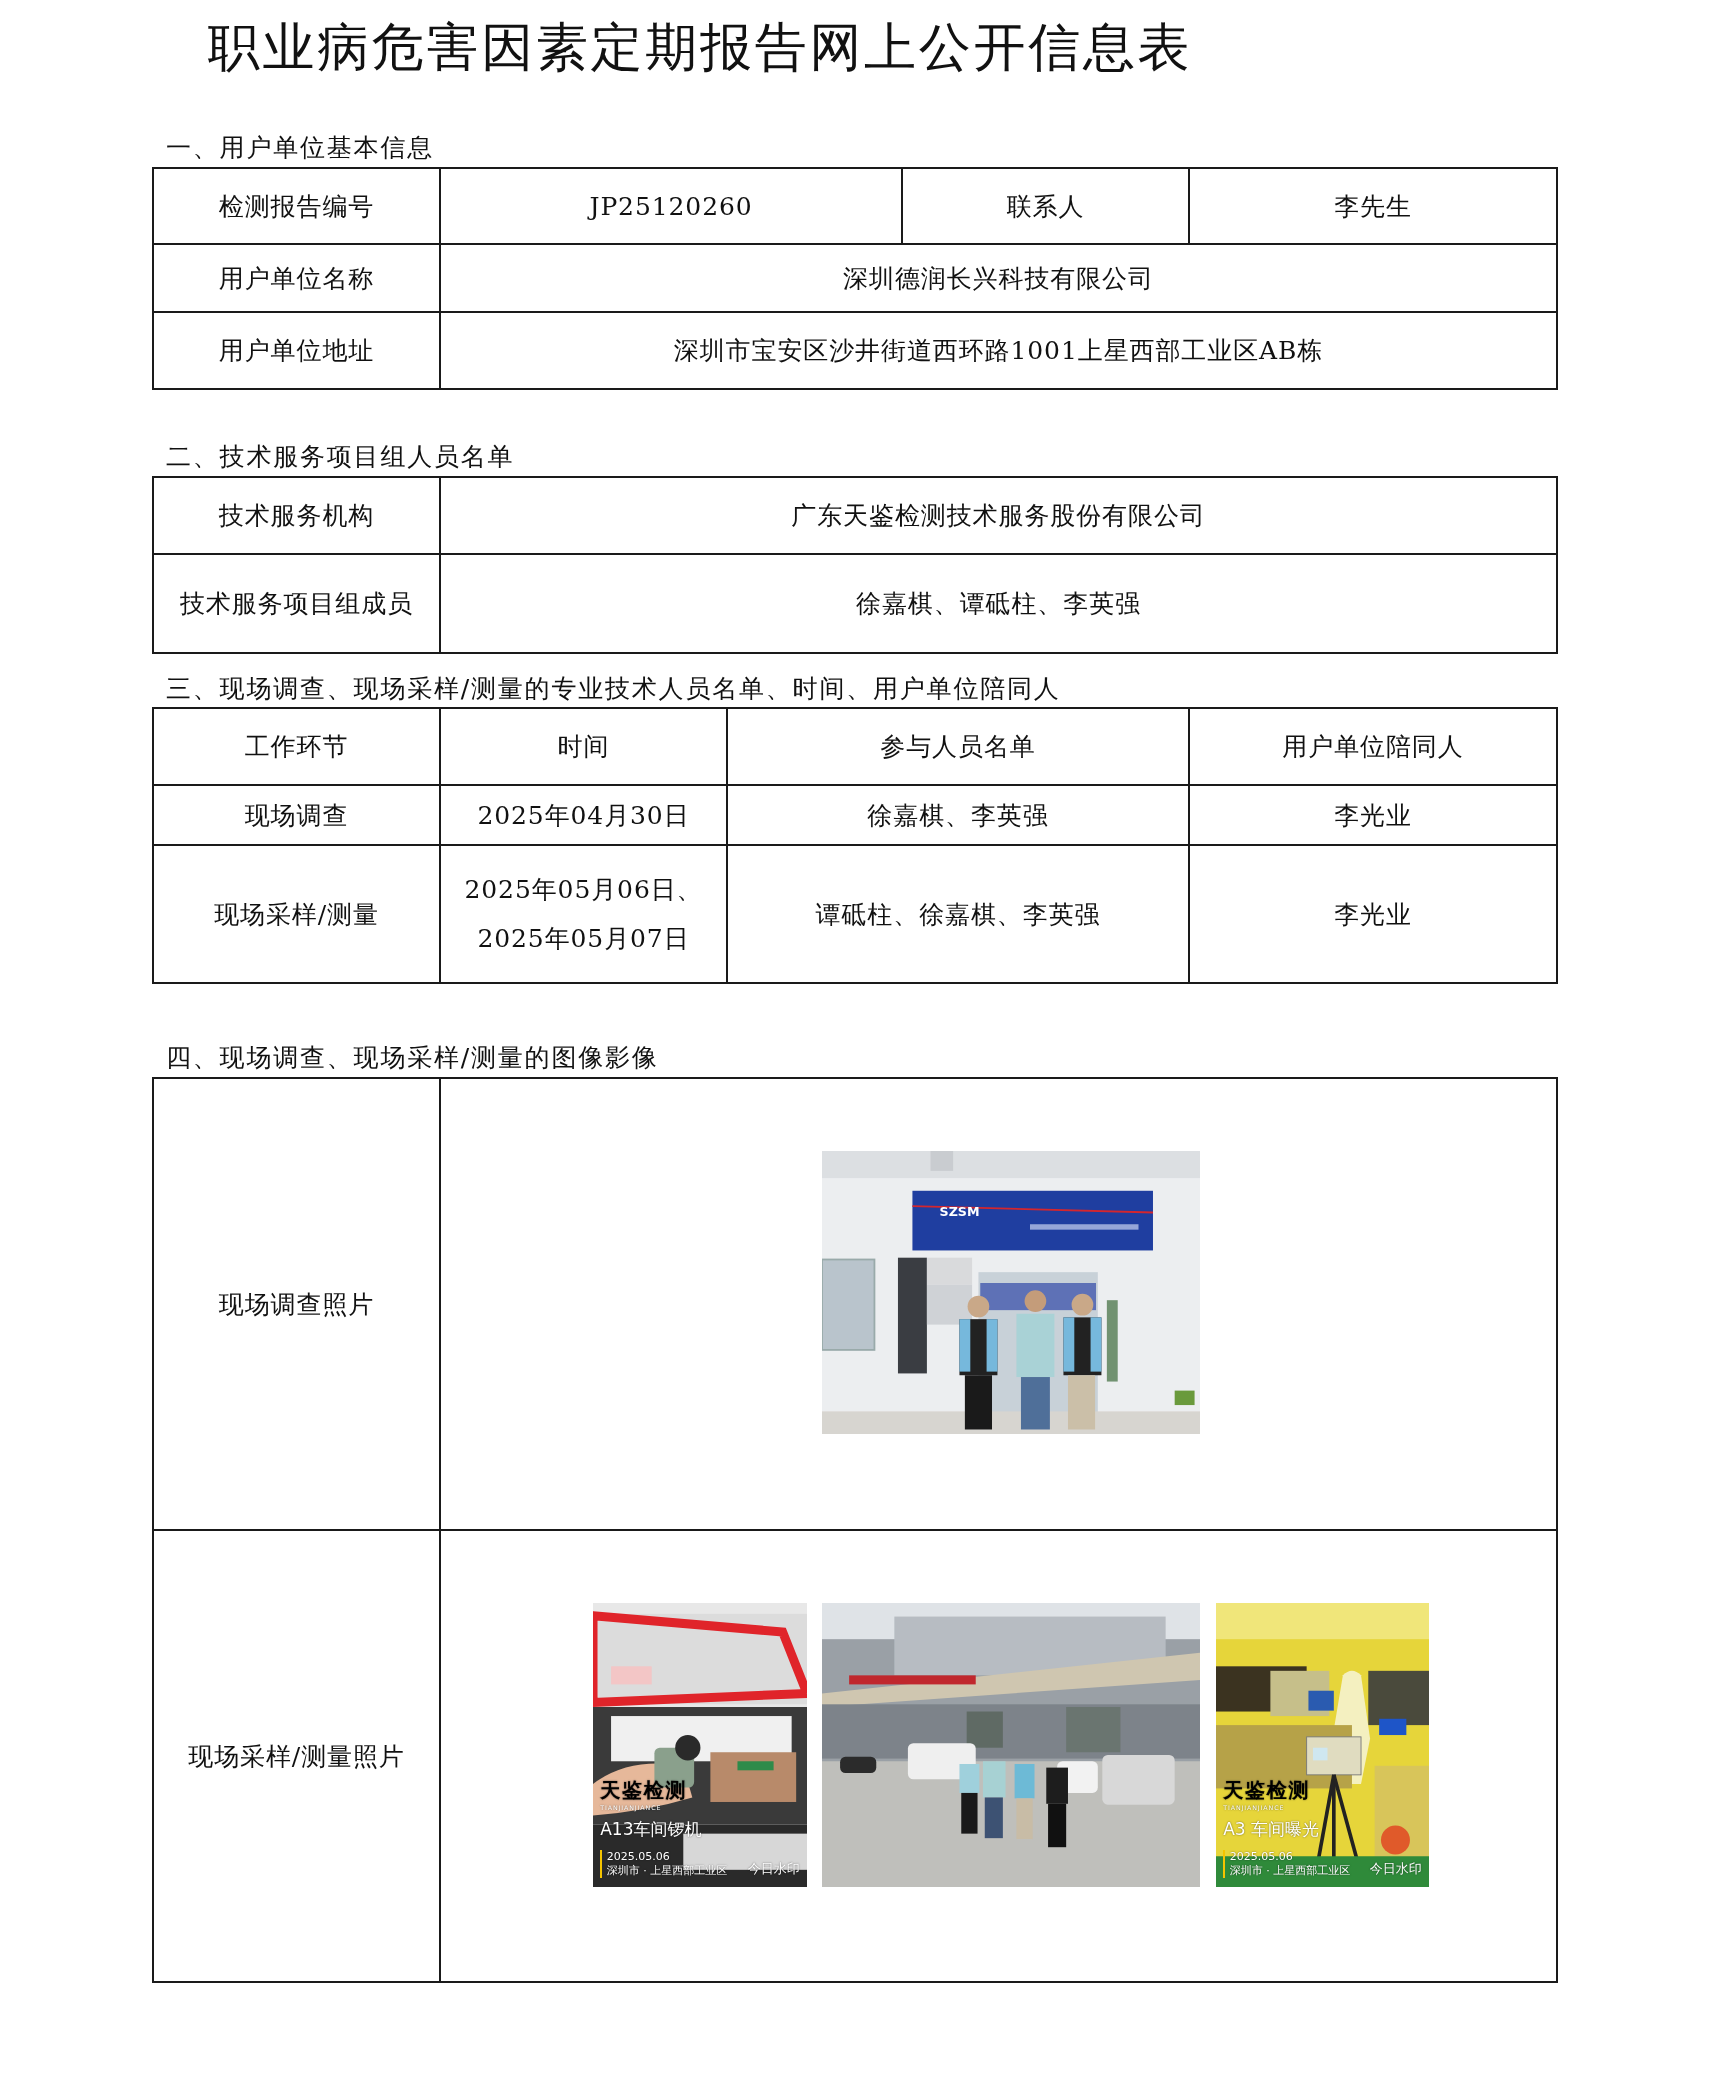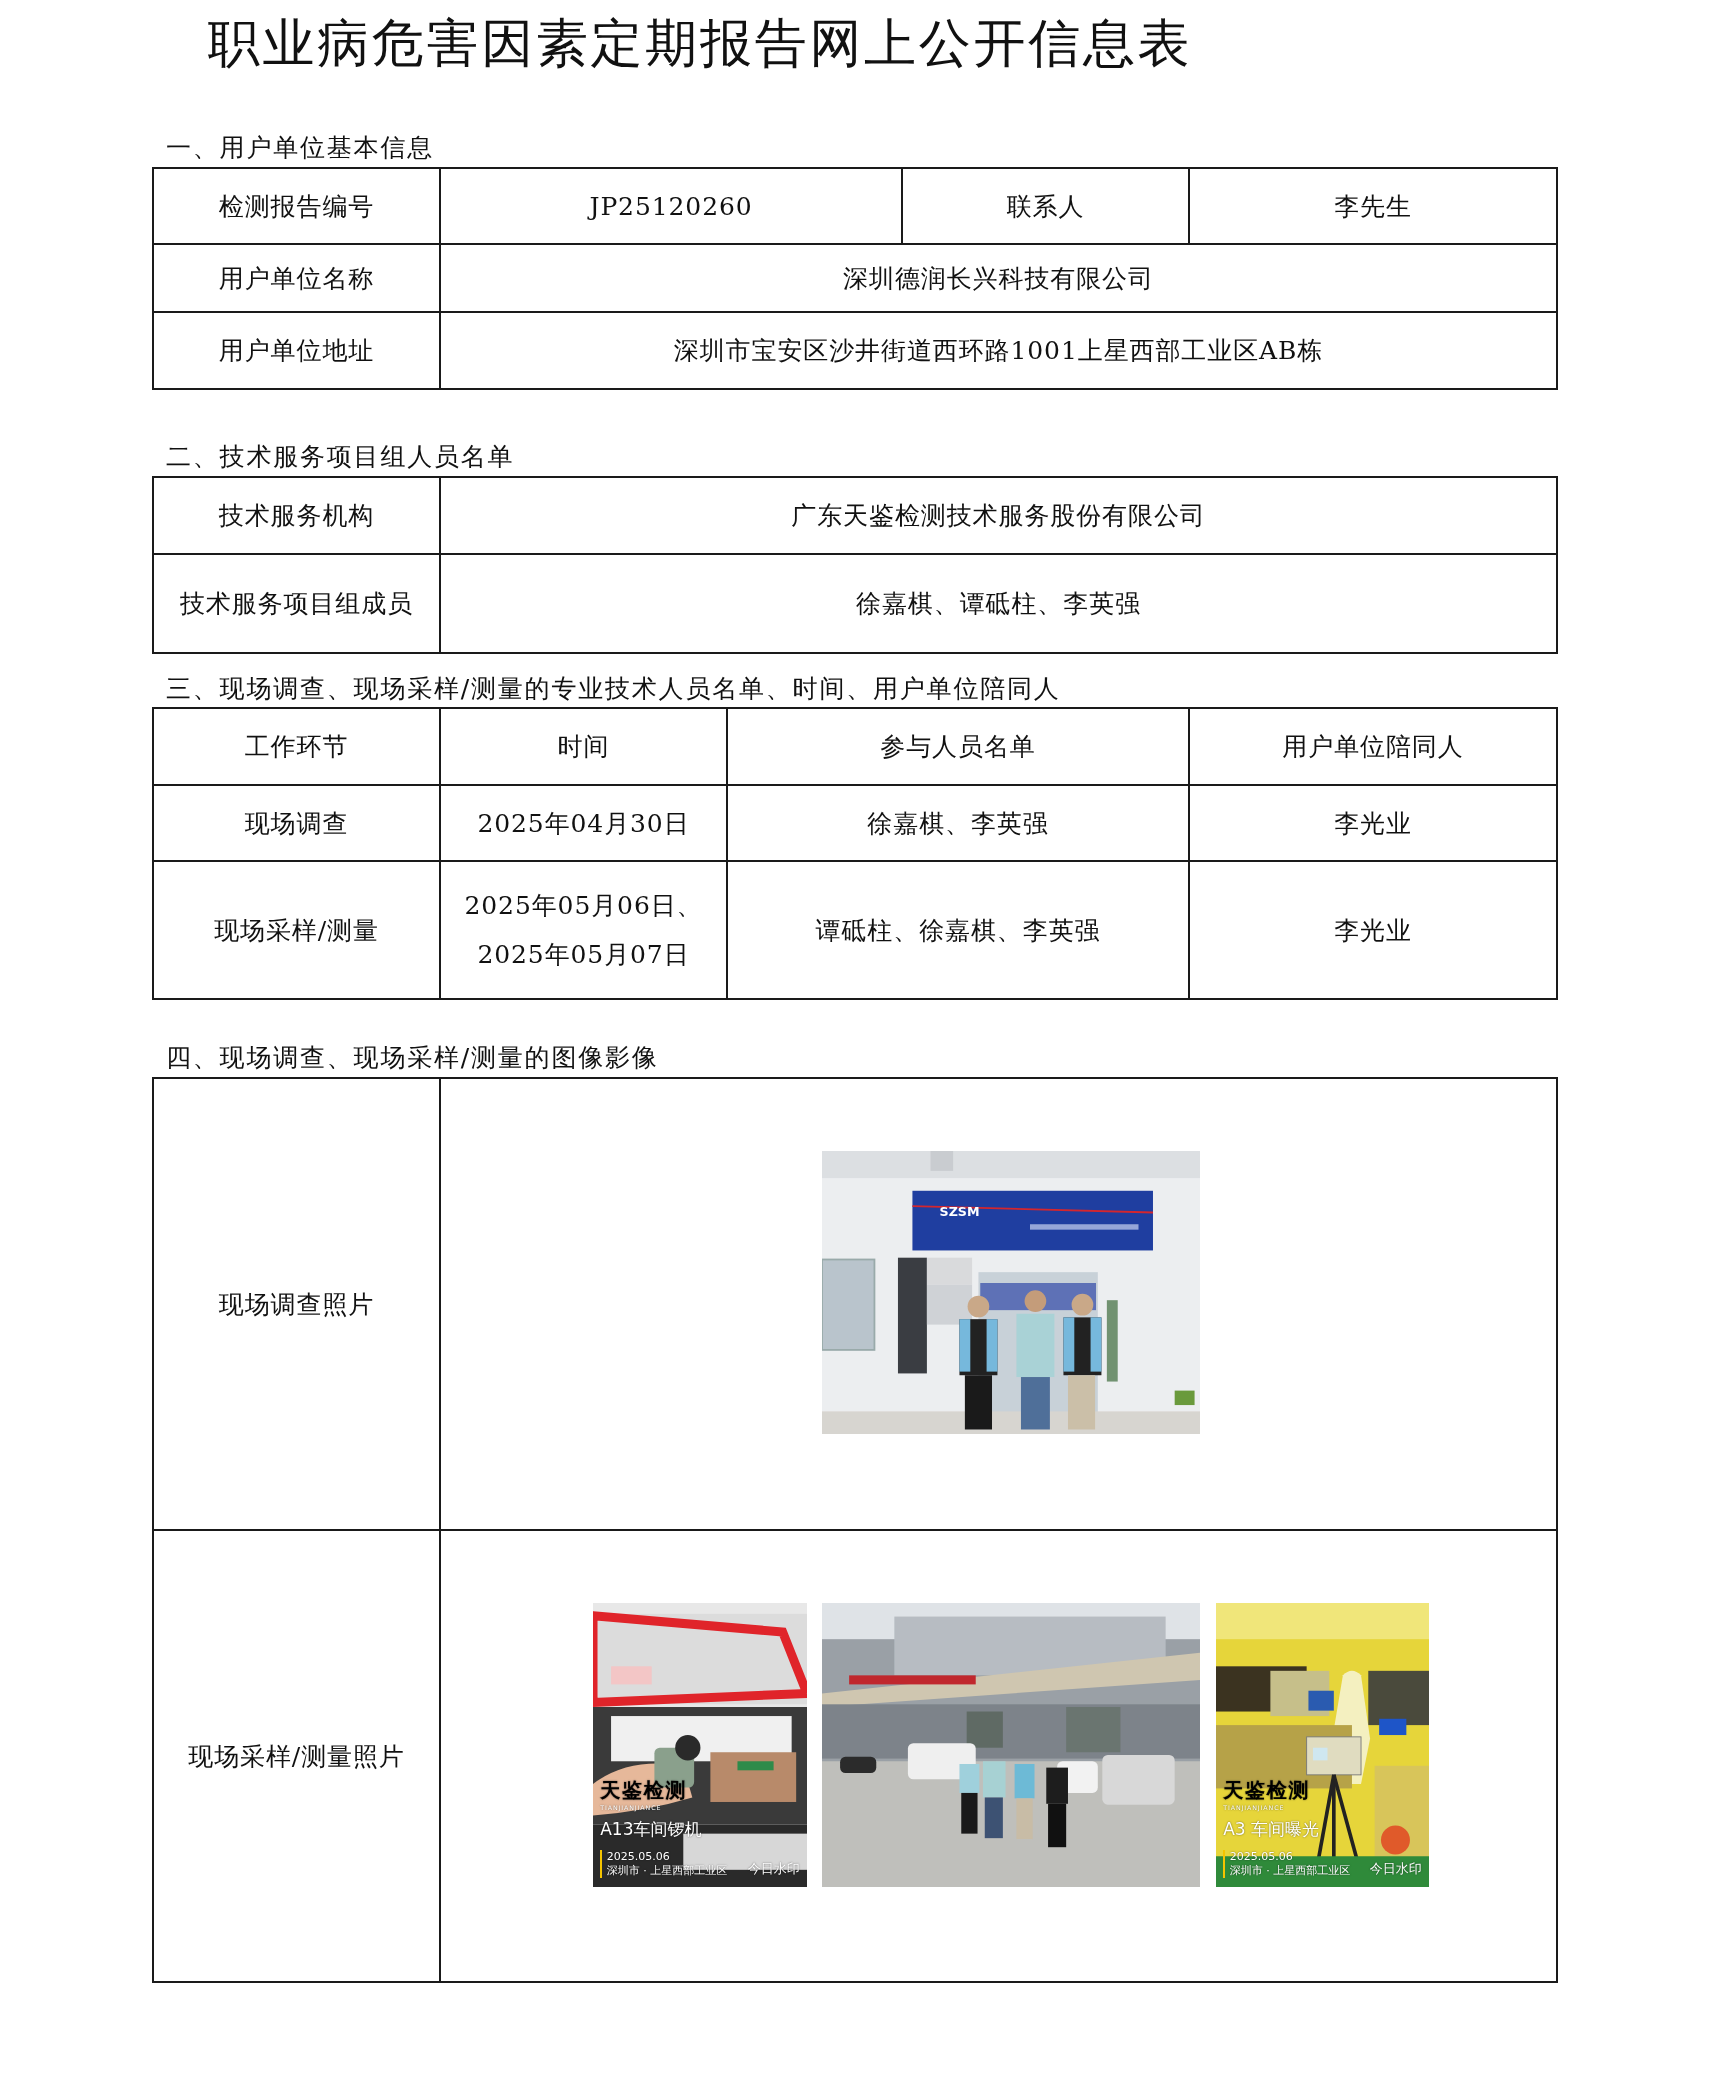--- a/index.html
+++ b/index.html
@@ -2,21 +2,21 @@
 <html style="font-size:14.5px"><head>
 <meta charset="utf-8">
 <style>
   html, body { margin: 0; padding: 0; background: #ffffff; }
   body {
     width: 1737px; height: 2092px; position: relative; overflow: hidden;
     font-family: "DejaVu Serif", "Liberation Serif", serif; color: #111;
   }
   .title {
     position: absolute; left: 0; width: 1400px; top: 16.3px; text-align: center;
-    font-size: 52px; letter-spacing: 2.7px; font-family: Liberation Mono, monospace;
+    font-size: 52px; letter-spacing: 2.7px; font-family: Liberation Sans, sans-serif;
     font-weight: normal; line-height: 63px;
   }
   .section-head {
     position: absolute; left: 166px; font-size: 25px; line-height: 31px; letter-spacing: 1.8px;
     font-family: "DejaVu Sans", "Liberation Sans", sans-serif;
   }
   table.grid {
     position: absolute; left: 152px; width: 1404px; border-collapse: collapse; table-layout: fixed;
   }
   table.grid td {
@@ -100,21 +100,21 @@
       <col style="width:462px">
       <col style="width:368px">
     </colgroup>
   <tbody>
       <tr style="height:77px">
     <td>工作环节</td>
     <td>时间</td>
     <td>参与人员名单</td>
     <td>用户单位陪同人</td>
   </tr>
-  <tr style="height:76px">
+  <tr style="height:60px">
     <td>现场调查</td>
     <td><span>2025年04月30日</span></td>
     <td>徐嘉棋、李英强</td>
     <td>李光业</td>
   </tr>
   <tr style="height:138px">
     <td>现场采样/测量</td>
     <td class="two-line">
       <div>2025年05月06日、</div>
       <div>2025年05月07日</div>

